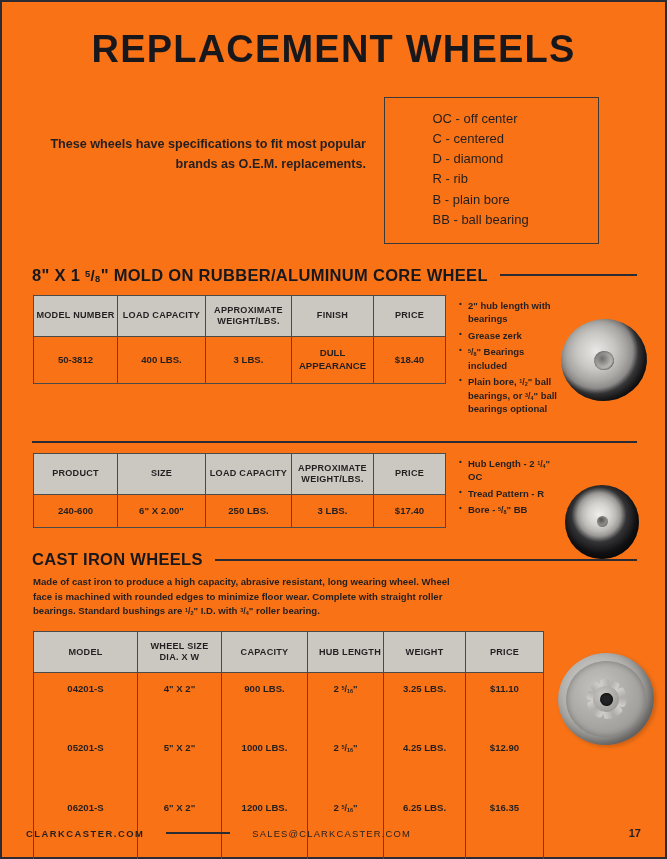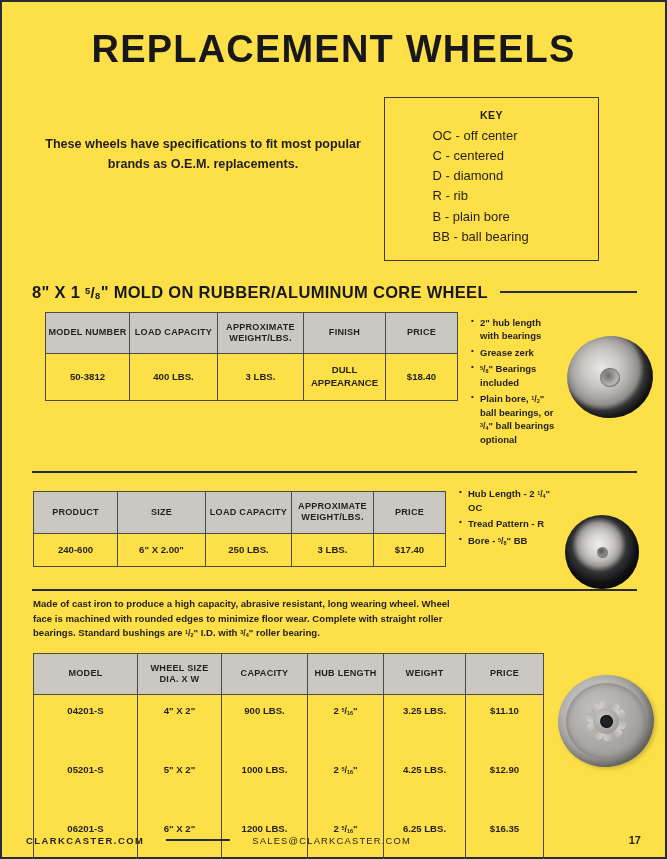--- a/index.html
+++ b/index.html
@@ -11,21 +11,21 @@
     font-family: "Liberation Sans", sans-serif;
     color: #231f20;
     overflow: hidden;
   }
 
   .page {
     position: relative;
     width: 667px;
     height: 859px;
     border: 2px solid #2b2b33;
-    background: #fde047;
+    background: #f97316;
     padding: 0 24px;
   }
 
   
   .page-title {
     text-align: center;
     font-size: 38px;
     font-weight: bold;
     letter-spacing: 1.2px;
     color: #18181c;
@@ -38,21 +38,21 @@
     align-items: flex-start;
     margin-top: 26px;
   }
   .intro-text {
     width: 340px;
     padding-left: 14px;
     padding-top: 38px;
     font-size: 12.6px;
     font-weight: bold;
     line-height: 1.55;
-    text-align: center;
+    text-align: right;
     color: #231f20;
   }
   .key-box {
     margin-left: 18px;
     width: 215px;
     border: 1.4px solid #3a3a3a;
     padding: 11px 0 13px 0;
   }
   .key-title {
     text-align: center;
@@ -243,21 +243,21 @@
     left: 50%; top: 50%;
     width: 13px; height: 13px;
     margin: -6.5px 0 0 -6.5px;
     border-radius: 50%;
     background: #232325;
     box-shadow: inset 0 0 3px #000;
   }
   .footer-bar {
     position: absolute;
     left: 24px; right: 24px;
-    bottom: 11px;
+    bottom: 18px;
     display: flex;
     align-items: center;
     font-size: 9.4px;
     font-weight: bold;
     letter-spacing: 1.5px;
     color: #231f20;
   }
   .footer-bar .dash {
     width: 64px;
     height: 2.4px;
@@ -271,39 +271,38 @@
 <body>
 
 <div class="page">
 
   <h1 class="page-title">REPLACEMENT WHEELS</h1>
 
   <div class="intro-row">
     <div class="intro-text">These wheels have specifications to fit most popular brands as O.E.M. replacements.</div>
 
     <div class="key-box">
-      <div class="key-title">KEY</div>
       <ul class="key-list">
         <li>OC - off center</li>
         <li>C - centered</li>
         <li>D - diamond</li>
         <li>R - rib</li>
         <li>B - plain bore</li>
         <li>BB - ball bearing</li>
       </ul>
     </div>
   </div>
 
   <div class="section-head">
     <h2><span>8" X 1 </span><span class="frac"><sup>5</sup>/<sub>8</sub></span><span>" MOLD ON RUBBER/ALUMINUM CORE WHEEL</span></h2>
     <div class="rule"></div>
   </div>
 
   <div class="table-row" style="margin-top:10px;padding-left:7px;">
-    <table class="spec single" style="width:412px;margin-left:12px;">
+    <table class="spec single" style="width:412px;">
       <thead>
         <tr>
           <th style="width:84px;">MODEL NUMBER</th>
           <th style="width:88px;">LOAD CAPACITY</th>
           <th style="width:86px;">APPROXIMATE WEIGHT/LBS.</th>
           <th style="width:82px;">FINISH</th>
           <th style="width:72px;">PRICE</th>
         </tr>
       </thead>
       <tbody>
@@ -327,21 +326,21 @@
     <div class="wheel-wrap" style="width:96px;">
       <div class="wheel-molded" style="left:4px;top:24px;"></div>
     </div>
   </div>
 
   <div class="section-head">
     <div class="rule"></div>
   </div>
 
   <div class="table-row" style="margin-top:10px;padding-left:7px;">
-    <table class="spec" style="width:412px;margin-top:8px;">
+    <table class="spec" style="width:412px;">
       <thead>
         <tr>
           <th style="width:84px;">PRODUCT</th>
           <th style="width:88px;">SIZE</th>
           <th style="width:86px;">LOAD CAPACITY</th>
           <th style="width:82px;">APPROXIMATE WEIGHT/LBS.</th>
           <th style="width:72px;">PRICE</th>
         </tr>
       </thead>
       <tbody>
@@ -360,33 +359,34 @@
       <li>Tread Pattern - R</li>
       <li>Bore - <span class="frac"><sup>5</sup>/<sub>8</sub></span>" BB</li>
     </ul>
 
     <div class="wheel-wrap" style="width:96px;">
       <div class="wheel-lug" style="left:8px;top:32px;"></div>
     </div>
   </div>
 
   <div class="section-head">
+    <h2>CAST IRON WHEELS</h2>
     <div class="rule"></div>
   </div>
 
   <p class="body-copy">Made of cast iron to produce a high capacity, abrasive resistant, long wearing wheel. Wheel face is machined with rounded edges to minimize floor wear. Complete with straight roller bearings. Standard bushings are <span class="frac"><sup>1</sup>/<sub>2</sub></span>" I.D. with <span class="frac"><sup>3</sup>/<sub>4</sub></span>" roller bearing.</p>
 
   <div class="table-row" style="margin-top:12px;padding-left:7px;">
     <table class="spec" style="width:492px;">
       <thead>
         <tr>
           <th style="width:104px;">MODEL</th>
           <th style="width:84px;">WHEEL SIZE DIA. X W</th>
           <th style="width:86px;">CAPACITY</th>
-          <th style="width:76px;">HUB LENGTH</th>
+          <th style="width:76px;text-align:right;">HUB LENGTH</th>
           <th style="width:82px;">WEIGHT</th>
           <th style="width:78px;">PRICE</th>
         </tr>
       </thead>
       <tbody>
         <tr>
           <td>04201-S</td>
           <td>4" X 2"</td>
           <td>900 LBS.</td>
           <td>2 <span class="frac"><sup>5</sup>/<sub>16</sub></span>"</td>

